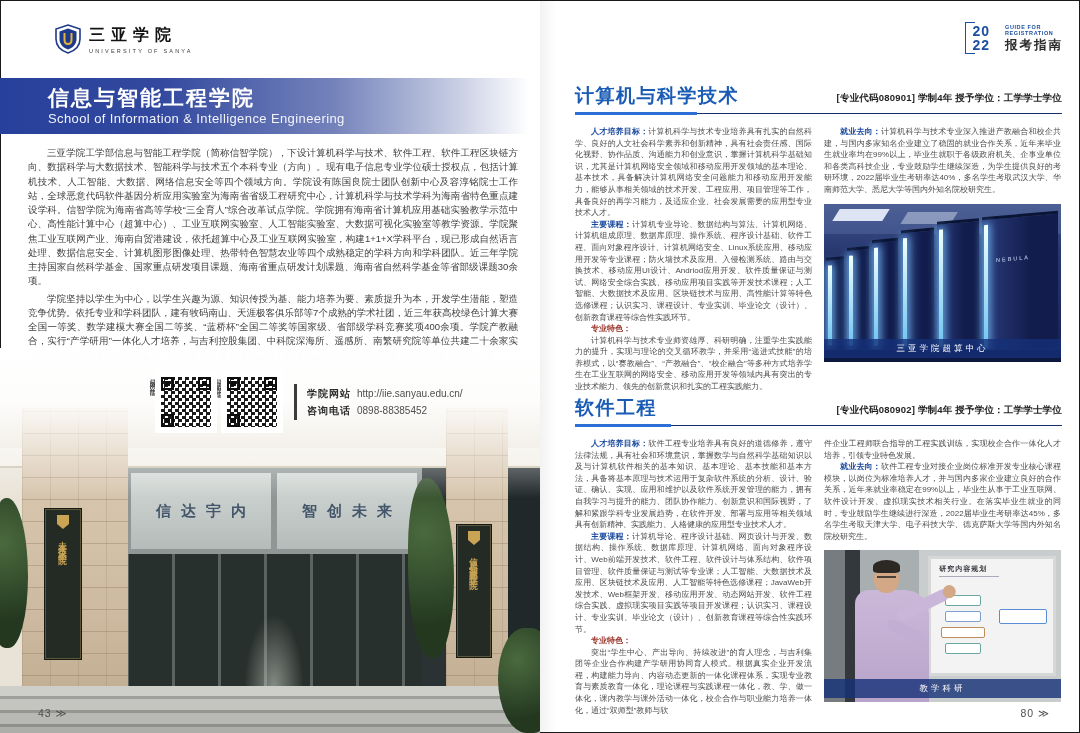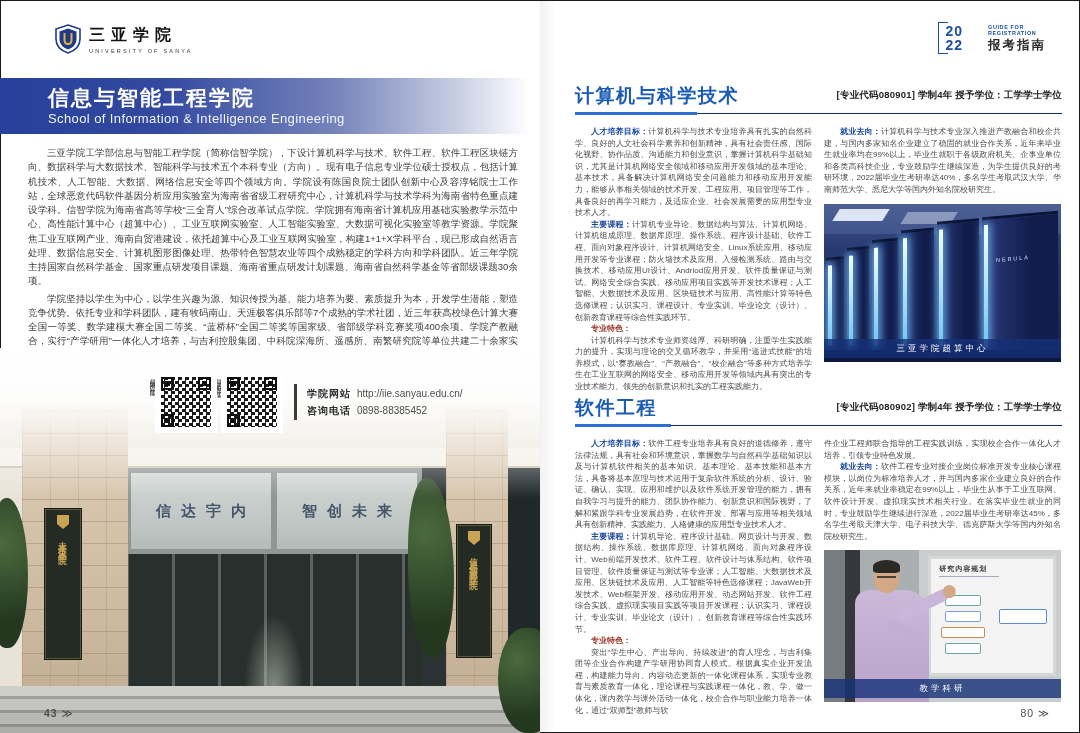--- a/index.html
+++ b/index.html
@@ -5,21 +5,21 @@
   html,body{margin:0;padding:0;background:#888;}
   .sheet{
     position:relative;width:1080px;height:733px;background:#fff;overflow:hidden;
     font-family:"Liberation Sans","DejaVu Sans",sans-serif;
     outline:1px solid #1a1a1a;outline-offset:-1px;
   }
   
   .logo{position:absolute;left:55px;top:24px;display:flex;align-items:center;gap:8px;}
   .logo-cn{font-family:"DejaVu Serif","Liberation Serif",serif;font-size:16px;font-weight:bold;letter-spacing:6px;color:#141414;}
   .logo-en{font-size:5.5px;letter-spacing:2.2px;color:#3a3a3a;margin-top:2px;}
-  .badge{position:absolute;right:34px;top:22px;display:flex;align-items:center;gap:21px;margin-left:16px;}
+  .badge{position:absolute;right:17px;top:22px;display:flex;align-items:center;gap:11px;margin-left:16px;}
   .badge-years{position:relative;padding:2px 4px 2px 7px;display:flex;flex-direction:column;line-height:1;}
   .badge-years:before{content:"";position:absolute;left:0;top:0;bottom:0;width:9px;border:1.5px solid #1d4fa1;border-right:none;}
   .badge-years span{font-size:14px;font-weight:bold;color:#1d4fa1;letter-spacing:1px;}
   .badge-right{display:flex;flex-direction:column;line-height:1.15;}
   .badge-en{font-size:5.5px;font-weight:bold;color:#1d4fa1;letter-spacing:.6px;}
   .badge-cn{font-size:12.5px;font-weight:bold;color:#2b2b2b;letter-spacing:2px;margin-top:1px;}
   
   .banner{position:absolute;left:0;top:78px;width:540px;height:56px;
     background:linear-gradient(90deg,#27409b 0%,#33499f 30%,#7583bb 62%,#c9cfe4 85%,#ffffff 98%);
     display:flex;flex-direction:column;justify-content:center;padding-left:48px;box-sizing:border-box;}
@@ -67,29 +67,29 @@
   .qr-label{writing-mode:vertical-rl;font-size:7.5px;color:#3f3f3f;letter-spacing:2px;height:60px;}
   .qr{width:56px;height:56px;background:#fff;position:relative;box-shadow:0 0 0 3px #fff;}
   .qr-inner{position:absolute;inset:3px;background:repeating-conic-gradient(#1b1b1b 0% 25%,#ffffff 0% 50%) 0 0/7px 7px;}
   .qr-finder{position:absolute;width:13px;height:13px;border:2.5px solid #0d0d0d;padding:2px;box-sizing:border-box;background:#0d0d0d;background-clip:content-box;}
   .qr-f1{top:3px;left:3px}.qr-f2{top:3px;right:3px}.qr-f3{bottom:3px;left:3px}
   .contact{display:flex;align-items:center;gap:10px;margin-left:14px;}
   .contact-bar{width:3px;height:36px;background:#3c3c3c;}
   .contact-row{font-size:10px;color:#4e4e4e;line-height:1.75;}
   .contact-row b{color:#2d2d2d;margin-right:6px;letter-spacing:1px;}
   .pagenum{position:absolute;font-size:10.5px;color:#4f4f4f;z-index:7;letter-spacing:1px;}
-  .pagenum-l{left:44px;bottom:14px;font-weight:bold;}
+  .pagenum-l{left:38px;bottom:14px;}
   .pagenum-r{right:30px;bottom:14px;}
   
   .gutter{position:absolute;left:540px;top:0;width:16px;height:733px;background:linear-gradient(90deg,rgba(0,0,0,.05),rgba(0,0,0,0));}
   
   .sec{position:absolute;width:487px;left:575px;}
   .sec1{top:86px;height:310px;}
   .sec2{top:398px;height:330px;}
-  .sec-head{display:flex;justify-content:space-between;align-items:center;}
+  .sec-head{display:flex;justify-content:space-between;align-items:flex-end;}
   .sec-title{font-size:19px;font-weight:bold;color:#1a5cb5;letter-spacing:1.5px;line-height:1;}
   .sec-meta{font-size:9.5px;font-weight:600;color:#222;letter-spacing:.2px;}
   .sec-rule{position:relative;margin-top:8px;border-top:1.5px solid #17306e;}
   .sec-rule i{position:absolute;left:0;top:-2.5px;height:3.5px;background:#2e6fd6;}
   .sec1 .sec-rule i{width:122px;}
   .sec2 .sec-rule i{width:96px;}
   .cols{display:flex;gap:12px;margin-top:12px;}
   .col{width:237px;}
   .col p{margin:0;font-size:8px;line-height:1.45;color:#4c4c4c;text-align:justify;text-indent:2em;}
   .col p.noindent{text-indent:0;}

